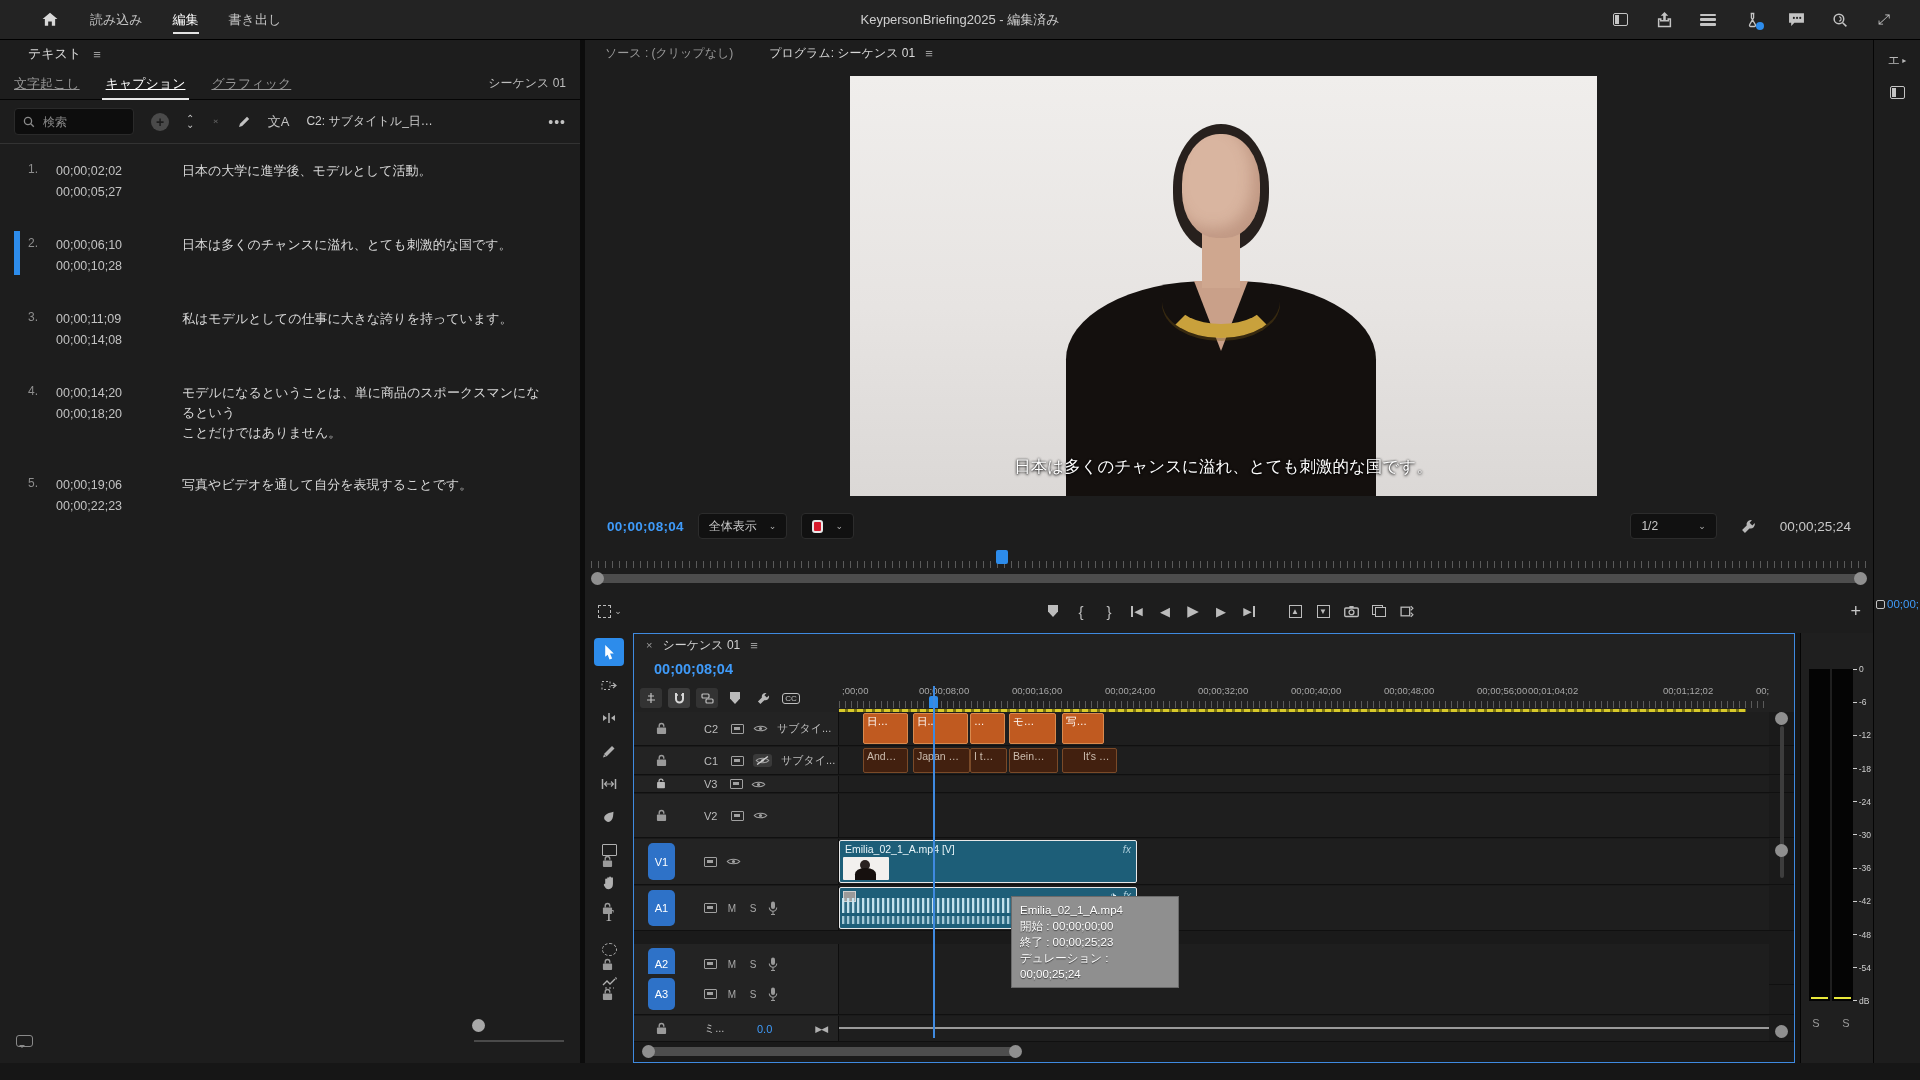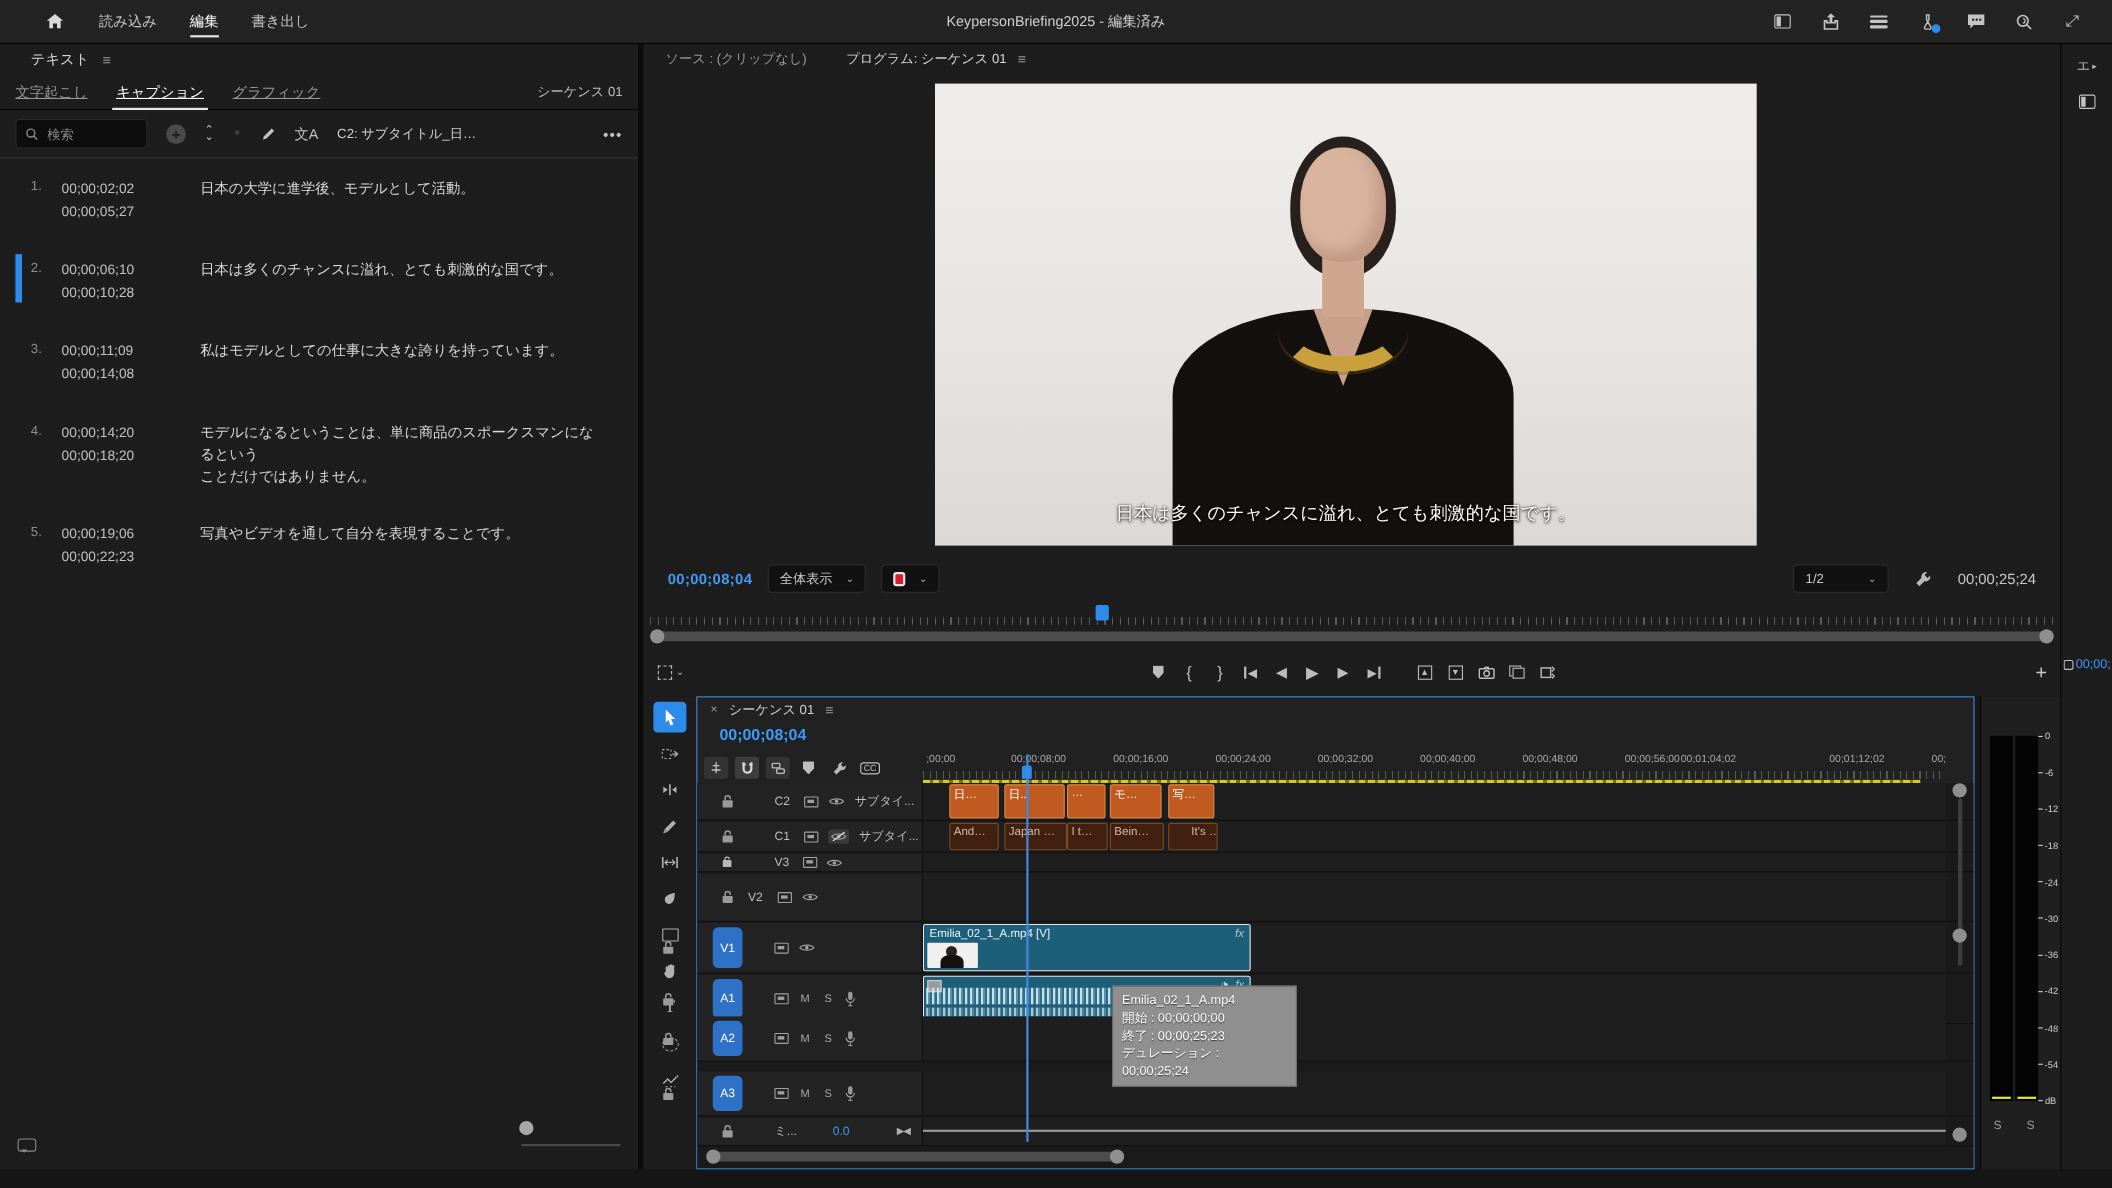--- a/index.html
+++ b/index.html
@@ -658,21 +658,21 @@
         <div class="tl-content">
 
             <div class="clip c1" style="left: 24px; width: 45px;">And…</div>
 
             <div class="clip c1" style="left: 74px; width: 57px;">Japan …</div>
 
             <div class="clip c1" style="left: 131px; width: 37px;">I t…</div>
 
             <div class="clip c1" style="left: 170px; width: 49px;">Bein…</div>
 
-            <div class="clip c1" style="left: 223px; width: 45px; padding-left: 20px;">It's …</div>
+            <div class="clip c1" style="left: 223px; width: 55px; padding-left: 20px;">It's …</div>
 
         </div>
       </div>
 
       <div class="tl-row" style="top:64px;height:17px">
         <div class="tl-head" style="gap:8px">
           <span class="lockw" style="top:2px">
               <svg width="10" height="11" viewBox="0 0 12 14">
                 <rect x="1" y="5" width="10" height="8" rx="1" fill="#b8b8b8"></rect>
                 <path d="M3.5 5V4a2.5 2.5 0 015 0" fill="none" stroke="#b8b8b8" stroke-width="1.5"></path>
@@ -691,21 +691,21 @@
       </div>
 
       <div class="tl-row" style="top:82px;height:44px">
         <div class="tl-head">
           <span class="lockw">
               <svg width="11" height="13" viewBox="0 0 12 14">
                 <rect x="1" y="6" width="10" height="7" rx="1" fill="#9a9a9a"></rect>
                 <path d="M3.5 6V4a2.5 2.5 0 015 0v1" fill="none" stroke="#9a9a9a" stroke-width="1.5"></path>
               </svg>
             </span>
-          <span class="t-name" style="">V2</span>
+          <span class="t-name" style="margin-left:24px">V2</span>
           <span class="outicon"></span>
           <span class="eyew">
               <svg width="15" height="9" viewBox="0 0 16 10">
                 <path d="M1 5c2.6-3.4 11.4-3.4 14 0-2.6 3.4-11.4 3.4-14 0z" fill="none" stroke="#a0a0a0" stroke-width="1.2"></path>
                 <circle cx="8" cy="5" r="1.8" fill="#a0a0a0"></circle>
               </svg>
             </span>
         </div>
         <div class="tl-content"></div>
       </div>
@@ -761,21 +761,21 @@
             <div class="wave"></div>
             <div class="wave small"></div>
             <div class="a-ic">
               <span>🕩</span>
               <span class="fx">fx</span>
             </div>
           </div>
         </div>
       </div>
 
-      <div class="tl-row" style="top:212px;height:41px">
+      <div class="tl-row" style="top:232px;height:41px">
         <div class="tl-head">
           <span class="t-badge">A2</span>
           <span class="lockw" style="left:4px">
               <svg width="11" height="13" viewBox="0 0 12 14">
                 <rect x="1" y="6" width="10" height="7" rx="1" fill="#9a9a9a"></rect>
                 <path d="M3.5 6V4a2.5 2.5 0 015 0v1" fill="none" stroke="#9a9a9a" stroke-width="1.5"></path>
               </svg>
             </span>
           <span class="outicon" style="margin-left:24px"></span>
           <span class="ms">M</span>

